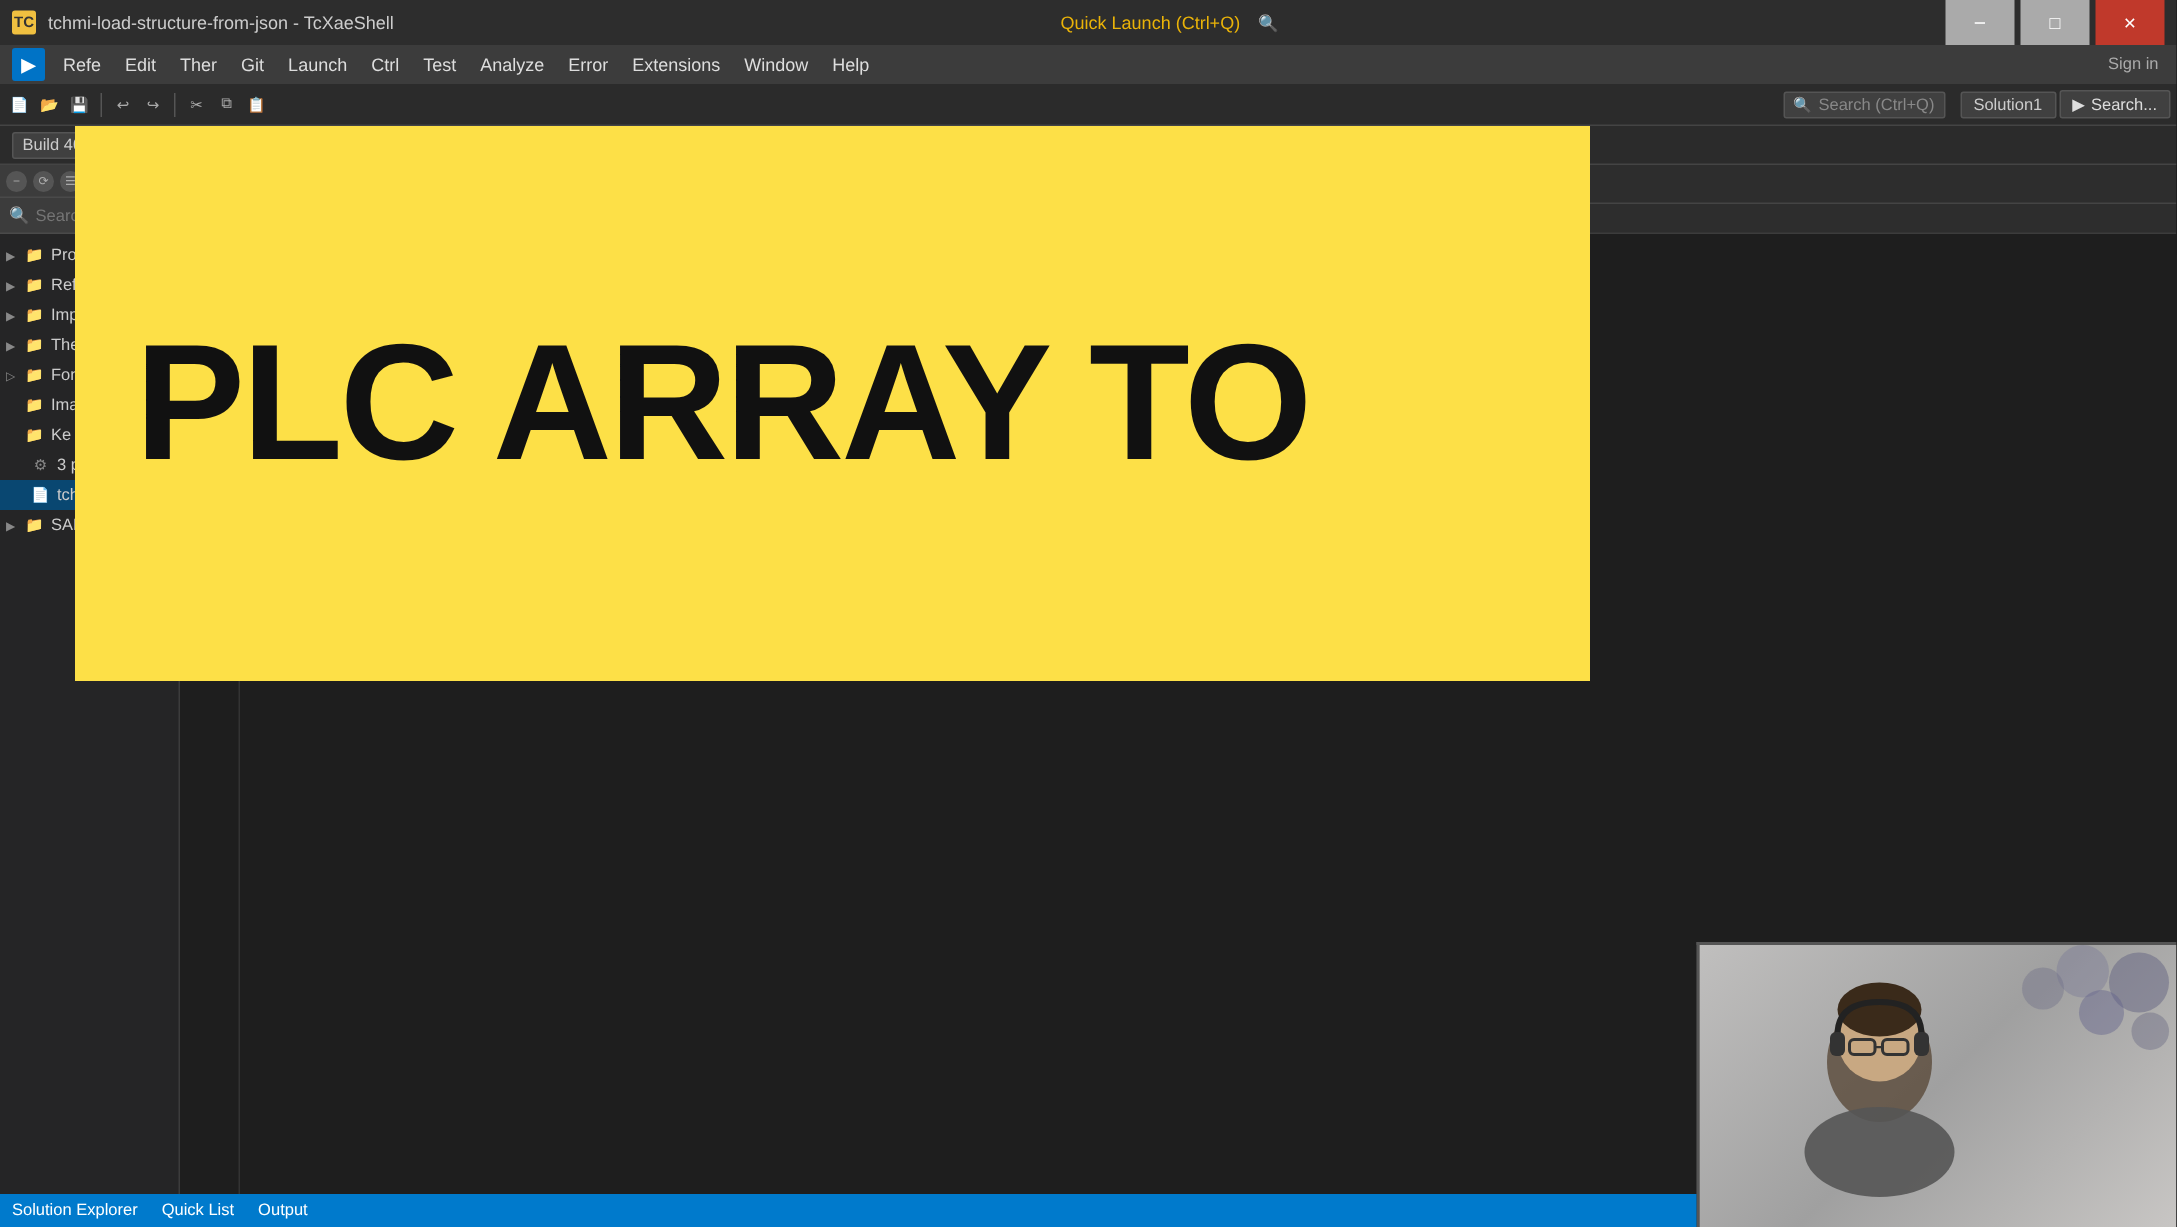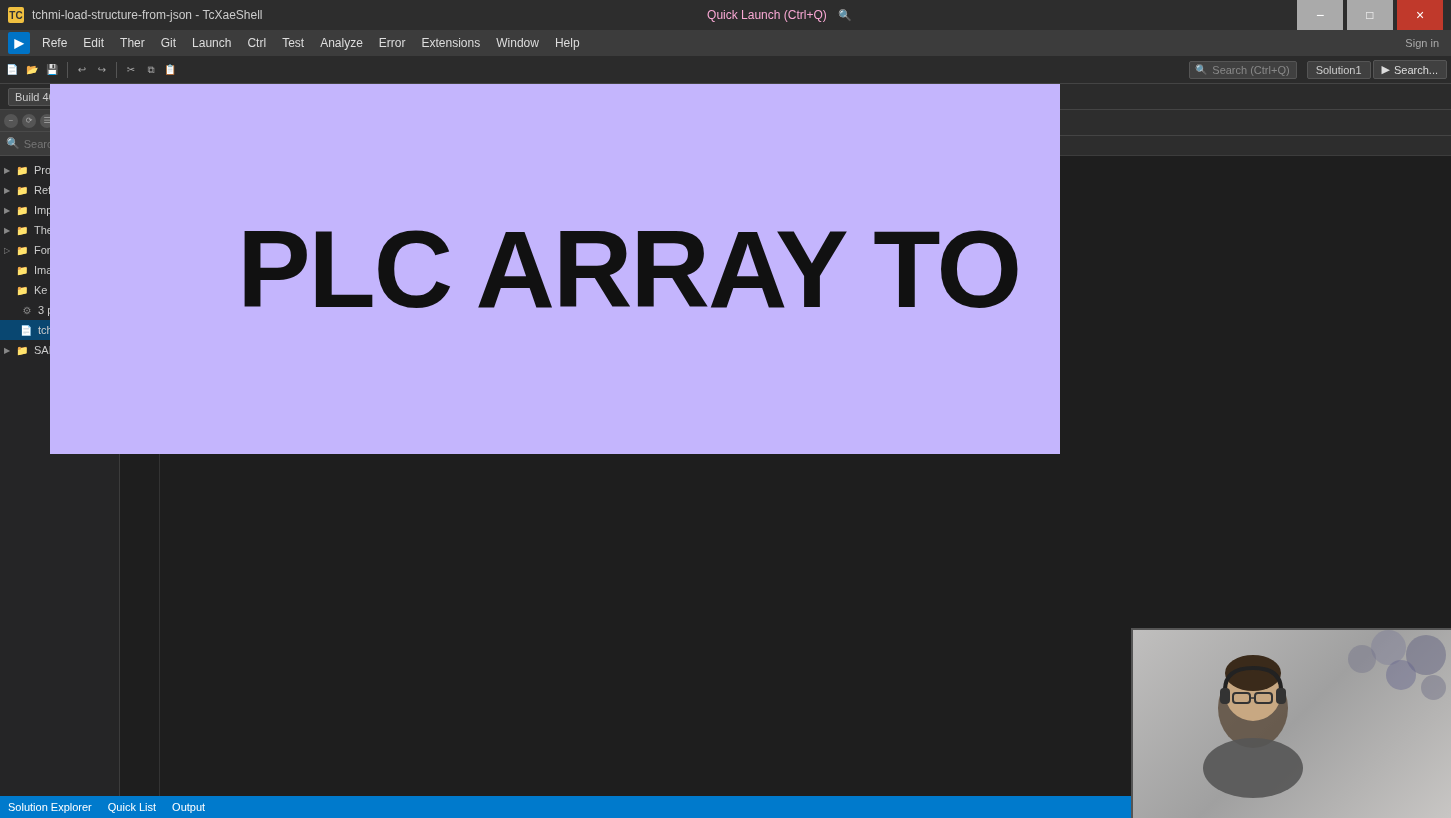--- a/index.html
+++ b/index.html
@@ -344,25 +344,25 @@
       margin-right: 2px;
     }
 
     
     #banner-overlay {
       position: absolute;
       top: 84px;
       left: 50px;
       width: 1010px;
       height: 370px;
-      background: #c4b5fd;
+      background: #fde047;
       z-index: 100;
       display: flex;
       align-items: center;
-      justify-content: flex-end;
+      justify-content: flex-start;
     }
     #banner-text {
       font-family: 'Arial Black', 'Impact', sans-serif;
       font-size: 110px;
       font-weight: 900;
       color: #111;
       text-transform: uppercase;
       line-height: 1.05;
       text-align: left;
       padding: 20px 40px;
@@ -429,21 +429,21 @@
   </style>
 </head>
 <body>
 
 <div id="title-bar">
   <div id="title-bar-left">
     <div id="app-icon">TC</div>
     <span>tchmi-load-structure-from-json - TcXaeShell</span>
   </div>
   <div id="title-bar-right" style="display:flex;align-items:center;gap:12px;">
-    <span style="color:#f9a8d4;font-size:12px;">Quick Launch (Ctrl+Q)</span>
+    <span style="color:#eab308;font-size:12px;">Quick Launch (Ctrl+Q)</span>
     <span style="color:#aaa;font-size:11px;">🔍</span>
   </div>
   <div id="title-bar-controls">
     <div class="tb-ctrl" id="tb-min" style="background:#aaa;border-radius:0;width:46px;height:30px;display:flex;align-items:center;justify-content:center;color:#fff;font-size:14px;">−</div>
     <div class="tb-ctrl" id="tb-max" style="background:#aaa;border-radius:0;width:46px;height:30px;display:flex;align-items:center;justify-content:center;color:#fff;font-size:12px;">□</div>
     <div class="tb-ctrl" id="tb-close" style="background:#c0392b;border-radius:0;width:46px;height:30px;display:flex;align-items:center;justify-content:center;color:#fff;font-size:14px;">×</div>
   </div>
 </div>
 
 <div id="vs-inner-menubar" style="height:26px;background:#3c3c3c;display:flex;align-items:center;padding:0 4px;gap:0;">

